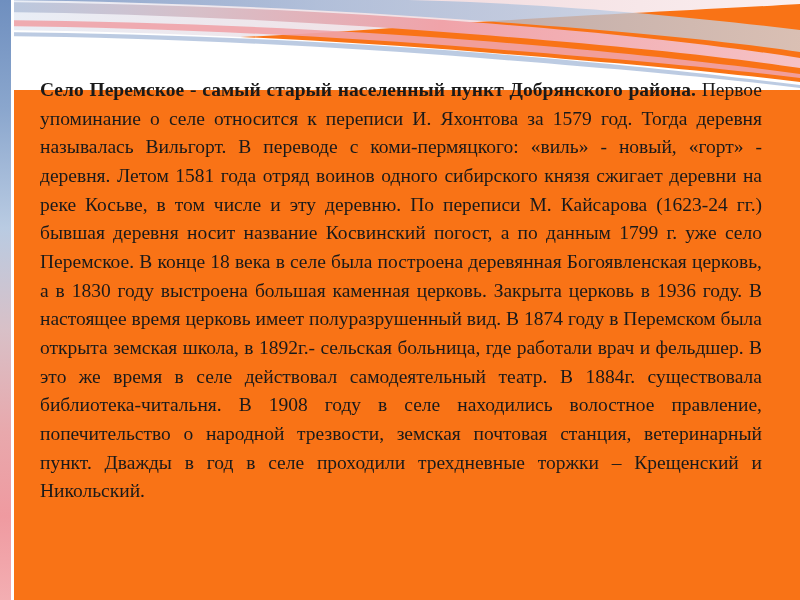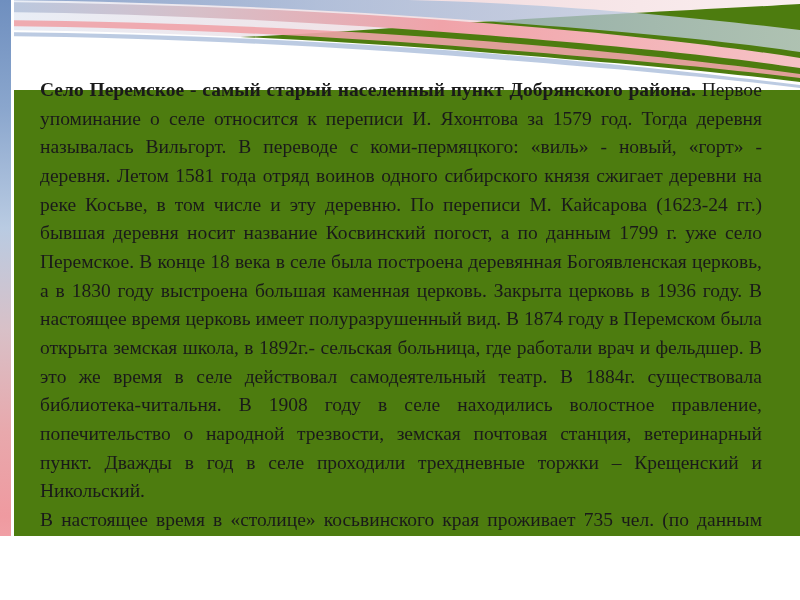--- a/index.html
+++ b/index.html
@@ -9,22 +9,22 @@
   body {
     width: 800px;
     height: 600px;
     background: #ffffff;
     font-family: "Liberation Serif", serif;
     overflow: hidden;
   }
   .slide {
     position: relative;
     width: 800px;
-    height: 536px;
-    background: #4d7c0f;
+    height: 600px;
+    background: #f97316;
     overflow: hidden;
   }
   
   .left-bar {
     position: absolute;
     left: 0;
     top: 0;
     width: 11px;
     height: 600px;
     background: linear-gradient(to bottom, #6f8fbf 0%, #8aa6cd 18%, #b9cbe2 38%, #d8c0c7 55%, #e8a8ac 72%, #ef9aa0 86%, #f3aeb2 100%);
@@ -101,16 +101,15 @@
       <path d="M0,26 C170,28 330,36 480,48 C620,59 720,68 800,78 L800,74 C710,62 600,50 470,40 C330,29 170,22 0,20 Z" fill="#f0a3a9" opacity="0.9"></path>
       <path d="M0,36 C170,38 330,46 480,58 C620,69 720,78 800,88 L800,85 C710,74 600,62 470,52 C330,41 170,34 0,32 Z" fill="#8fa8cf" opacity="0.6"></path>
     </svg>
   </div>
 
   <div class="left-bar"></div>
   <div class="left-bar-inner"></div>
 
   <div class="content">
     <p><span class="lead">Село Перемское - самый старый населенный пункт Добрянского района.</span><span> Первое упоминание о селе относится к переписи И. Яхонтова за 1579 год. Тогда деревня называлась Вильгорт. В переводе с коми-пермяцкого: «виль» - новый, «горт» - деревня. Летом 1581 года отряд воинов одного сибирского князя сжигает деревни  на реке Косьве, в том числе и эту деревню. По переписи М. Кайсарова (1623-24 гг.)  бывшая деревня  носит название Косвинский погост, а по данным 1799 г. уже село Перемское. В конце 18 века в селе была построена деревянная Богоявленская церковь, а в 1830 году выстроена большая каменная церковь. Закрыта церковь в 1936 году. В настоящее время церковь имеет полуразрушенный вид. В 1874 году в Перемском была открыта земская школа, в 1892г.- сельская больница, где работали врач и фельдшер. В это же время в селе действовал самодеятельный театр. В 1884г. существовала библиотека-читальня. В 1908 году в селе находились волостное правление, попечительство о народной трезвости, земская почтовая станция, ветеринарный пункт. Дважды в год в селе проходили трехдневные торжки – Крещенский и Никольский.</span></p>
-    <p class="para-2">В настоящее время в «столице» косьвинского края проживает 735 чел. (по данным переписи 2008г.), ведется сельское и лесное хозяйство.</p>
   </div>
 
 </div>
 
 </body></html>

